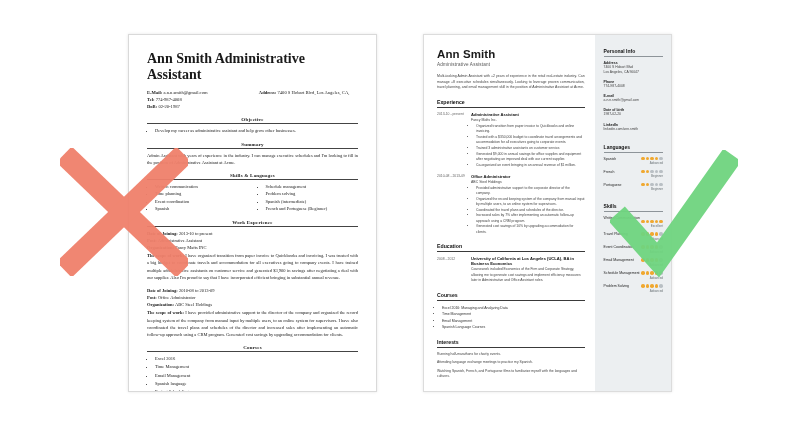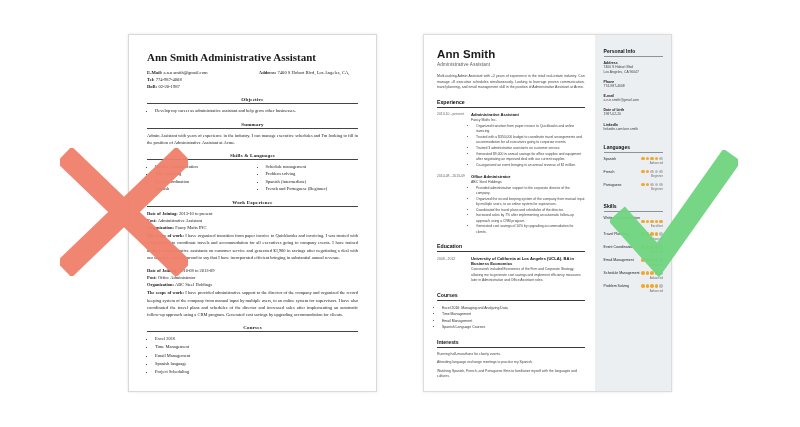--- a/index.html
+++ b/index.html
@@ -18,21 +18,21 @@
     left: 128px; top: 34px;
     width: 249px; height: 358px;
     background: #ffffff;
     border: 1px solid #d9d9d9;
     box-shadow: 0 0 3px rgba(0,0,0,0.10);
     padding: 16px 18px 10px 18px;
     font-family: "Liberation Serif", serif;
     color: #1a1a1a;
     overflow: hidden;
   }
-  .bad-name { font-size: 11px; font-weight: bold; margin-bottom: 6px; }
+  .bad-name { font-size: 14px; font-weight: bold; margin-bottom: 6px; }
   .bad-contact { font-size: 4.6px; line-height: 1.55; }
   .bad-contact .lbl { font-weight: bold; }
   .bad-contact-row { display: flex; }
   .bad-contact-col-a { width: 53%; }
   .bad-contact-col-b { width: 47%; }
 
   .bad-sec-title {
     font-size: 5px; font-weight: bold; text-align: center;
     border-bottom: 0.7px solid #444;
     margin: 7px 0 3px 0; padding-bottom: 1px;

